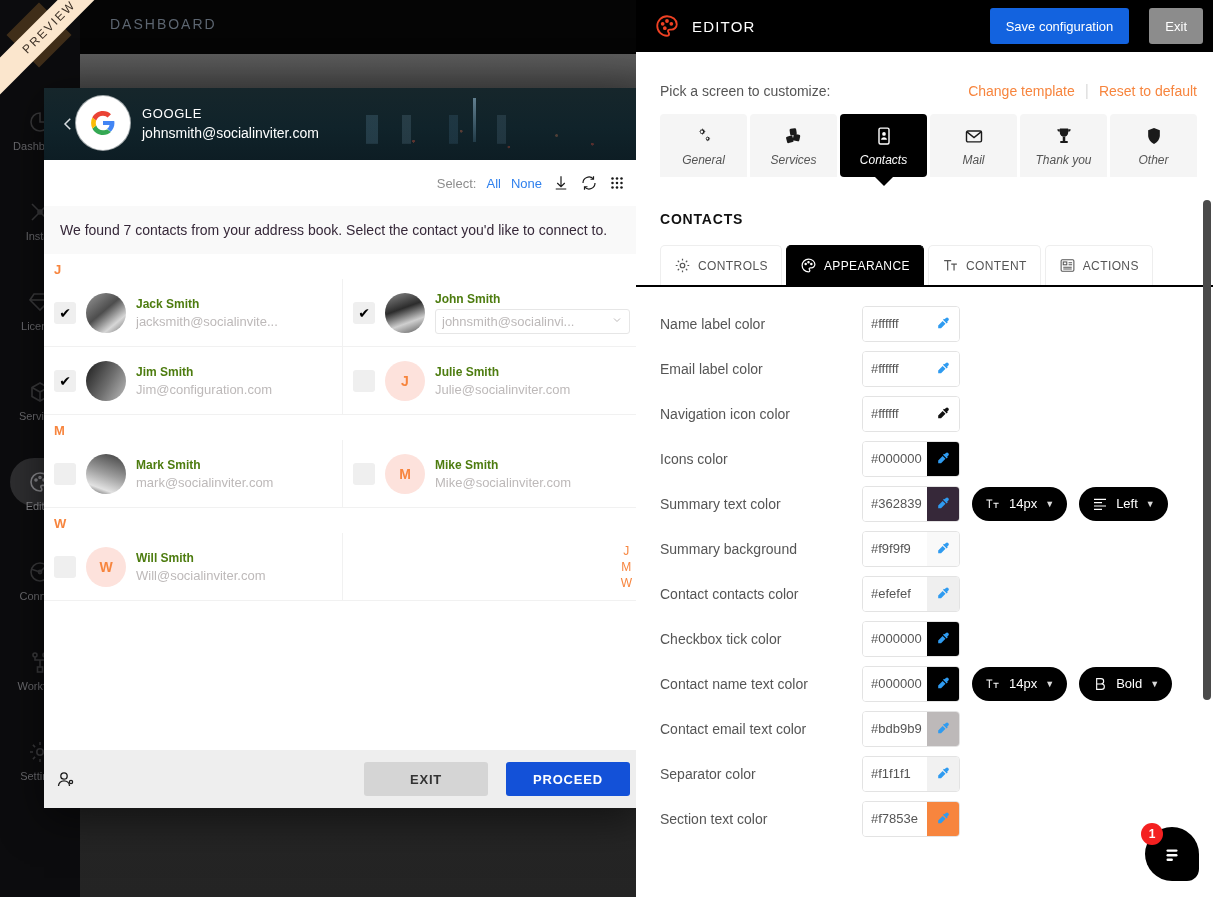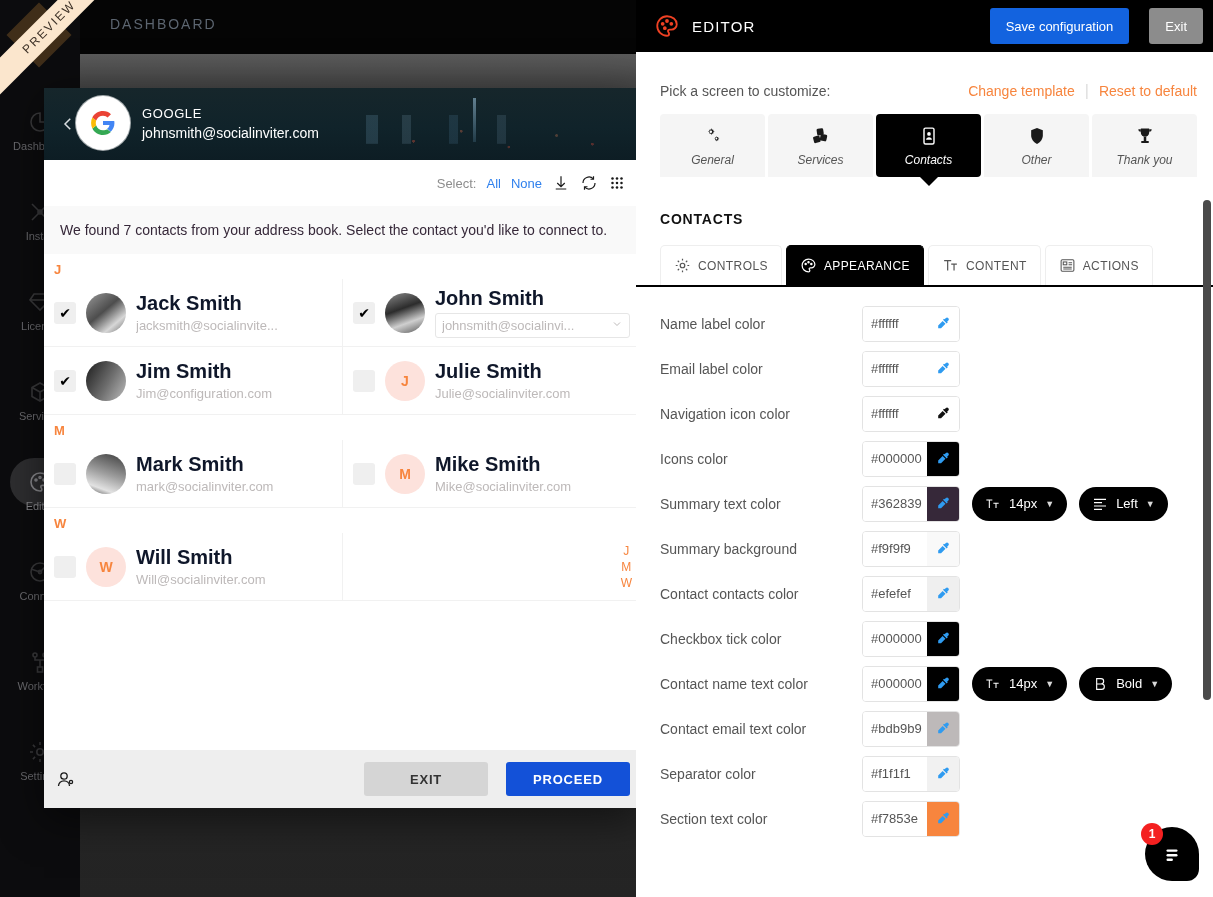--- a/index.html
+++ b/index.html
@@ -144,21 +144,21 @@
   .avatar {
     width: 40px; height: 40px; border-radius: 50%; flex: 0 0 40px;
     display: flex; align-items: center; justify-content: center; overflow: hidden;
   }
   .avatar.letter { background: #fde2dc; color: #f7853e; font-weight: 700; font-size: 14px; }
   .avatar.photo-a { background: linear-gradient(140deg,#9a9a9a,#4d4d4d 45%,#d7d7d7 75%,#6a6a6a); }
   .avatar.photo-b { background: linear-gradient(160deg,#8d8d8d,#2c2c2c 40%,#cfcfcf 70%,#555); }
   .avatar.photo-c { background: linear-gradient(120deg,#1a1a1a,#6e6e6e 55%,#bdbdbd); }
   .avatar.photo-d { background: linear-gradient(200deg,#3b3b3b,#9e9e9e 50%,#e2e2e2 80%,#474747); }
   .c-info { min-width: 0; flex: 1 1 auto; }
-  .c-name { font-size: 20px; font-weight: 700; color: #0f172a; }
+  .c-name { font-size: 12px; font-weight: 700; color: #4d7c0f; }
   .c-mail {
     font-size: 13px; color: #bdb9b9; margin-top: 3px;
     white-space: nowrap; overflow: hidden; text-overflow: ellipsis;
   }
   .c-select {
     margin-top: 3px; border: 1px solid #e6e6e6; border-radius: 3px;
     padding: 4px 6px; display: flex; align-items: center; justify-content: space-between;
     font-size: 13px; color: #bdb9b9; gap: 6px;
   }
   .c-select span:first-child { overflow: hidden; text-overflow: ellipsis; white-space: nowrap; }
@@ -588,36 +588,45 @@
         <svg width="20" height="20" viewBox="0 0 24 24" fill="none" stroke="currentColor" stroke-width="1.7">
           <rect x="6" y="2.5" width="12" height="19" rx="1.8"></rect>
           <circle cx="12" cy="9.5" r="2.2" fill="currentColor" stroke="none"></circle>
           <path d="M8.5 16.5c0-1.9 1.6-3 3.5-3s3.5 1.1 3.5 3z" fill="currentColor" stroke="none"></path>
           </svg>
       </span>
       <div class="st-label">Contacts</div>
     </div>
     <div class="stab">
       <span class="st-icon">
-        <svg width="20" height="20" viewBox="0 0 24 24" fill="currentColor">
-          <path d="M12 2.5l7 2.6v6.3c0 4.3-3 8.2-7 10.1-4-1.9-7-5.8-7-10.1V5.1l7-2.6z"></path>
-          </svg>
-      </span>
-      <div class="st-label">Other</div>
+        <svg width="20" height="20" viewBox="0 0 24 24" fill="none" stroke="currentColor" stroke-width="1.7">
+          <rect x="3" y="6" width="18" height="13" rx="1.6"></rect>
+            <path d="M3.5 7l8.5 7 8.5-7"></path>
+          </svg>
+      </span>
+      <div class="st-label">Mail</div>
     </div>
     <div class="stab">
       <span class="st-icon">
         <svg width="20" height="20" viewBox="0 0 24 24" fill="currentColor">
           <path d="M7 3h10v5a5 5 0 11-10 0V3z"></path>
             <path d="M4 4h3v3a3 3 0 01-3-3zM20 4h-3v3a3 3 0 003-3z"></path>
           <rect x="10.5" y="13" width="3" height="5"></rect>
             <rect x="7.5" y="18" width="9" height="2.4" rx=".6"></rect>
           </svg>
       </span>
       <div class="st-label">Thank you</div>
+    </div>
+    <div class="stab">
+      <span class="st-icon">
+        <svg width="20" height="20" viewBox="0 0 24 24" fill="currentColor">
+          <path d="M12 2.5l7 2.6v6.3c0 4.3-3 8.2-7 10.1-4-1.9-7-5.8-7-10.1V5.1l7-2.6z"></path>
+          </svg>
+      </span>
+      <div class="st-label">Other</div>
     </div>
   </div>
 
   <div class="sec-title">CONTACTS</div>
 
   <div class="panel-tabs">
     <div class="ptab">
       <span class="pt-icon">
         <svg width="17" height="17" viewBox="0 0 24 24" fill="none" stroke="currentColor" stroke-width="1.7">
           <circle cx="12" cy="12" r="3.2"></circle>

